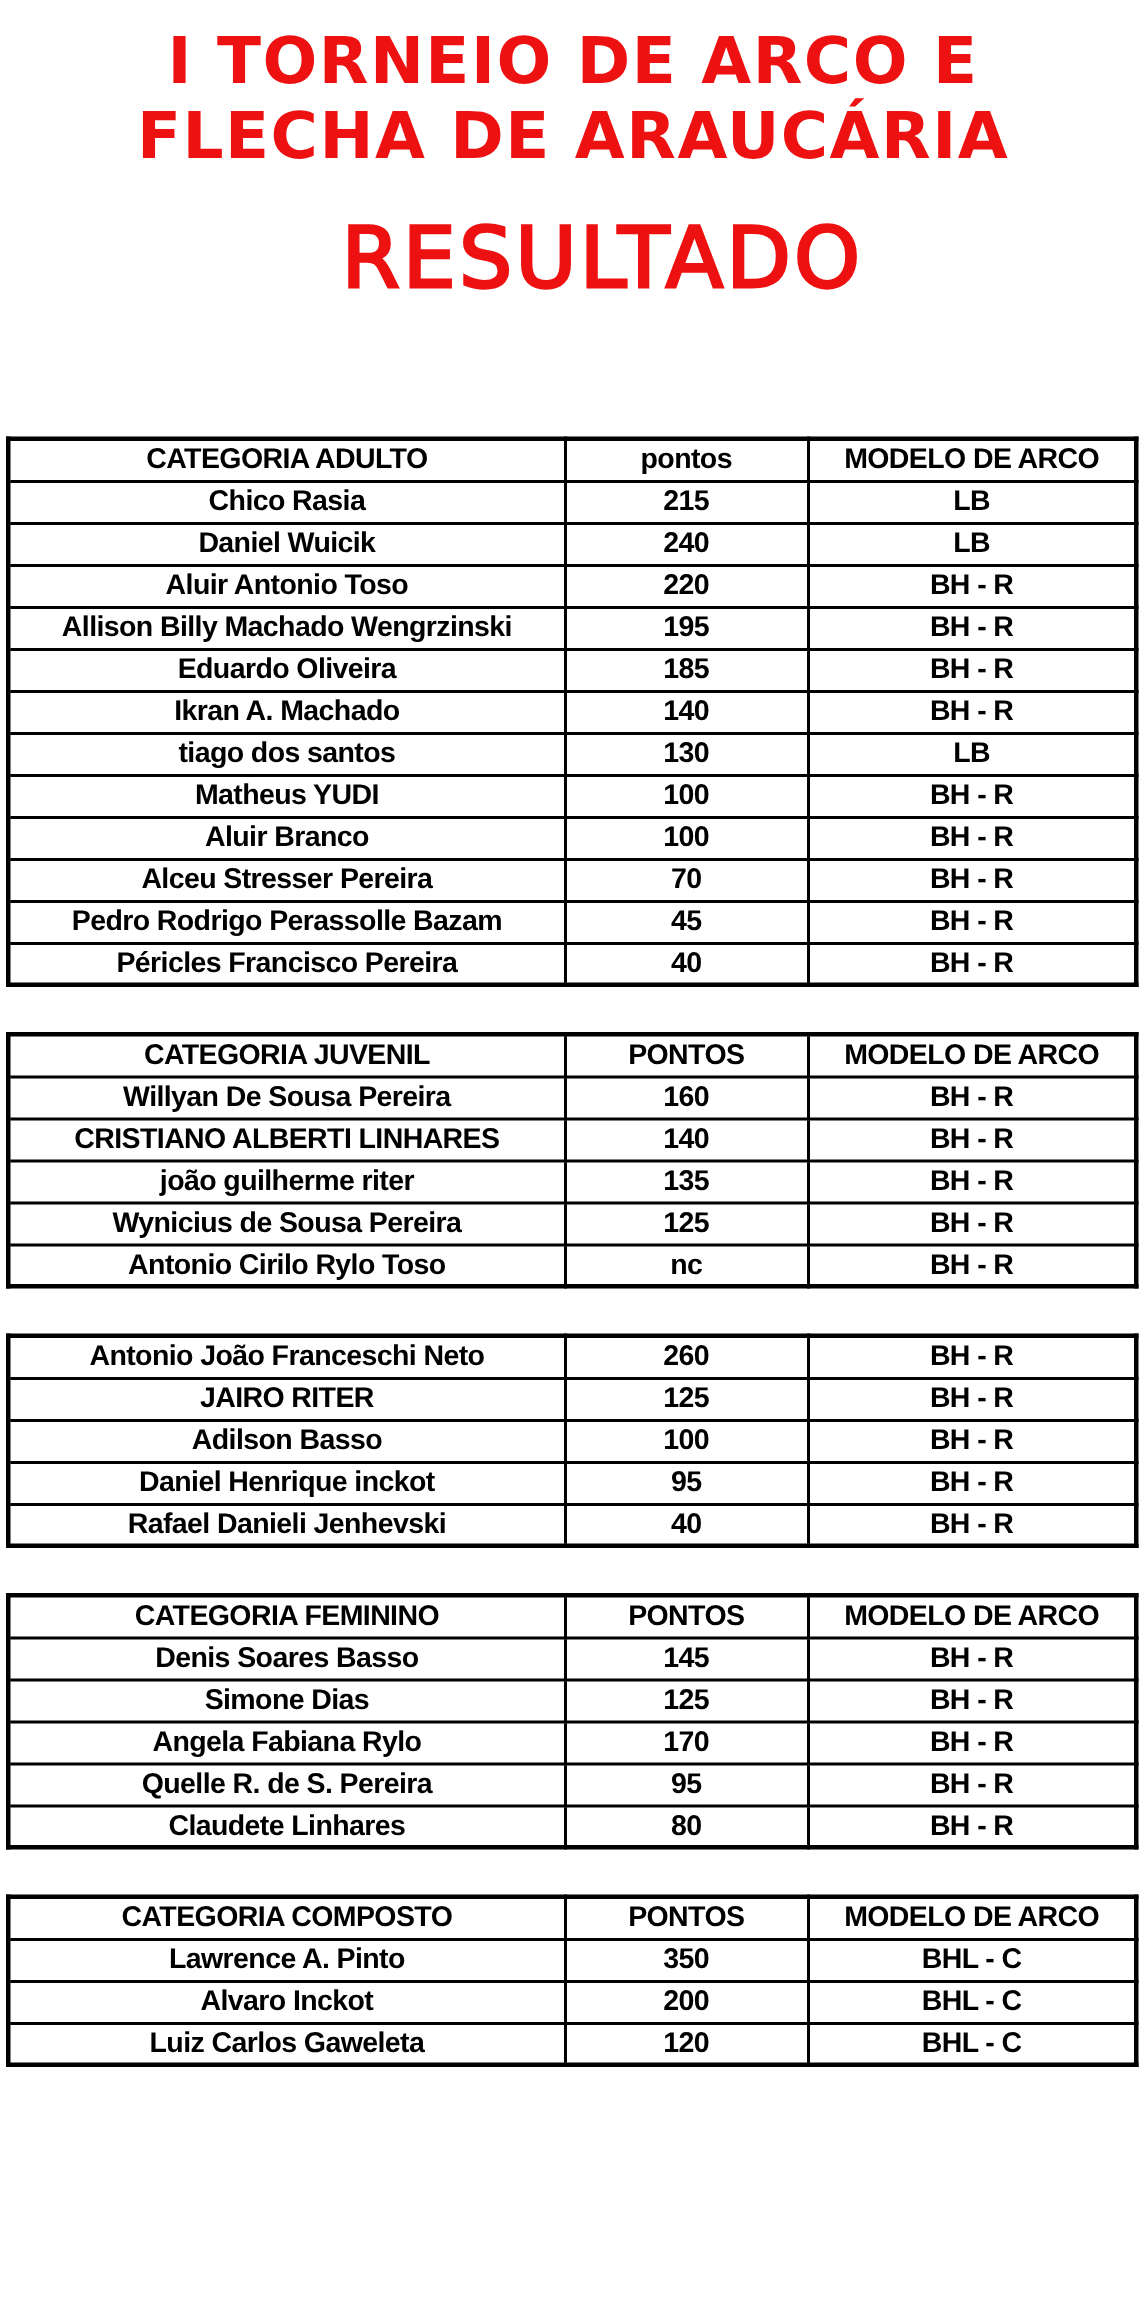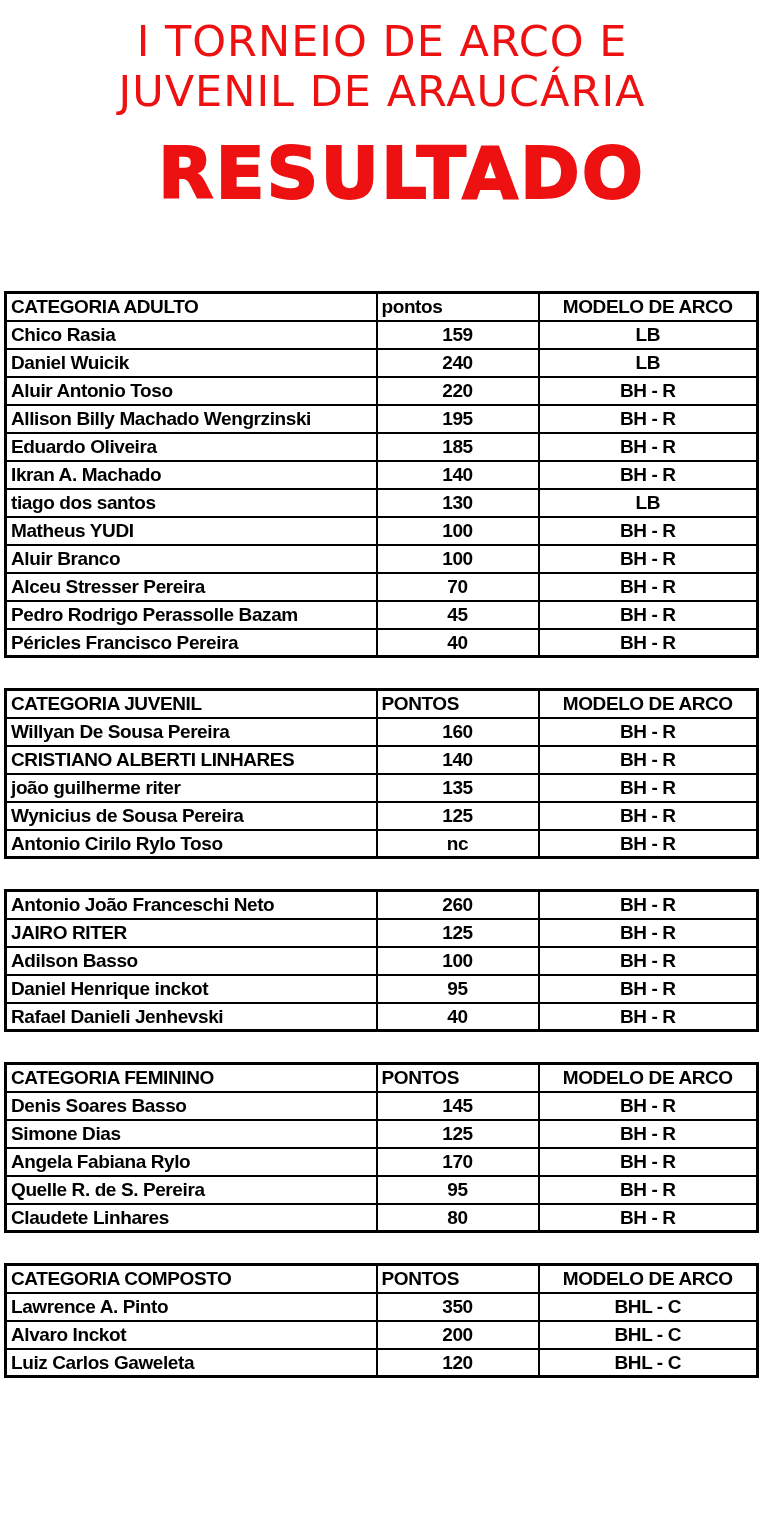--- a/index.html
+++ b/index.html
@@ -14,30 +14,30 @@
     height: 1536px;
     overflow: hidden;
   }
   .doc-header {
     text-align: center;
     color: #ee1111;
   }
   .doc-title {
     margin-top: 16px;
     font-family: "DejaVu Sans", sans-serif;
-    font-weight: normal;
+    font-weight: bold;
     font-size: 43px;
     line-height: 50px;
     letter-spacing: 1px;
   }
   .doc-subtitle {
     margin-top: 16px;
     font-family: "DejaVu Sans", sans-serif;
-    font-weight: bold;
-    font-size: 72px;
+    font-weight: normal;
+    font-size: 56px;
     line-height: 82px;
     letter-spacing: 2px;
     padding-left: 39px;
     -webkit-text-stroke: 2px #ee1111;
   }
   #tables-wrap {
     margin-top: 77px;
   }
   table.results {
     border-collapse: collapse;
@@ -54,50 +54,50 @@
     height: 28px;
     padding: 0 4px;
     font-weight: bold;
     font-size: 19px;
     line-height: 1;
     letter-spacing: -0.4px;
     color: #000;
     white-space: nowrap;
     overflow: hidden;
   }
-  td.a-left   { text-align: left; }
+  td.a-left   { text-align: center; }
   td.a-center { text-align: center; }
 </style>
 </head>
 <body>
 
 <div class="doc-header" style="color: rgb(238, 17, 17);">
   <div class="doc-title">
     <div>I TORNEIO DE ARCO E</div>
-    <div>JUVENIL DE ARAUCÁRIA</div>
+    <div>FLECHA DE ARAUCÁRIA</div>
   </div>
   <div class="doc-subtitle" style="-webkit-text-stroke: 2px rgb(238, 17, 17);">RESULTADO</div>
 </div>
 
 <div id="tables-wrap">
     <table class="results">
       <colgroup>
         <col class="c-name">
         <col class="c-points">
         <col class="c-bow">
       </colgroup>
       <tbody>
         <tr>
           <td class="a-left">CATEGORIA ADULTO</td>
           <td class="a-left">pontos</td>
           <td class="a-center">MODELO DE ARCO</td>
         </tr>
         <tr>
           <td class="a-left">Chico Rasia</td>
-          <td class="a-center">159</td>
+          <td class="a-center">215</td>
           <td class="a-center">LB</td>
         </tr>
         <tr>
           <td class="a-left">Daniel Wuicik</td>
           <td class="a-center">240</td>
           <td class="a-center">LB</td>
         </tr>
         <tr>
           <td class="a-left">Aluir Antonio Toso</td>
           <td class="a-center">220</td>

